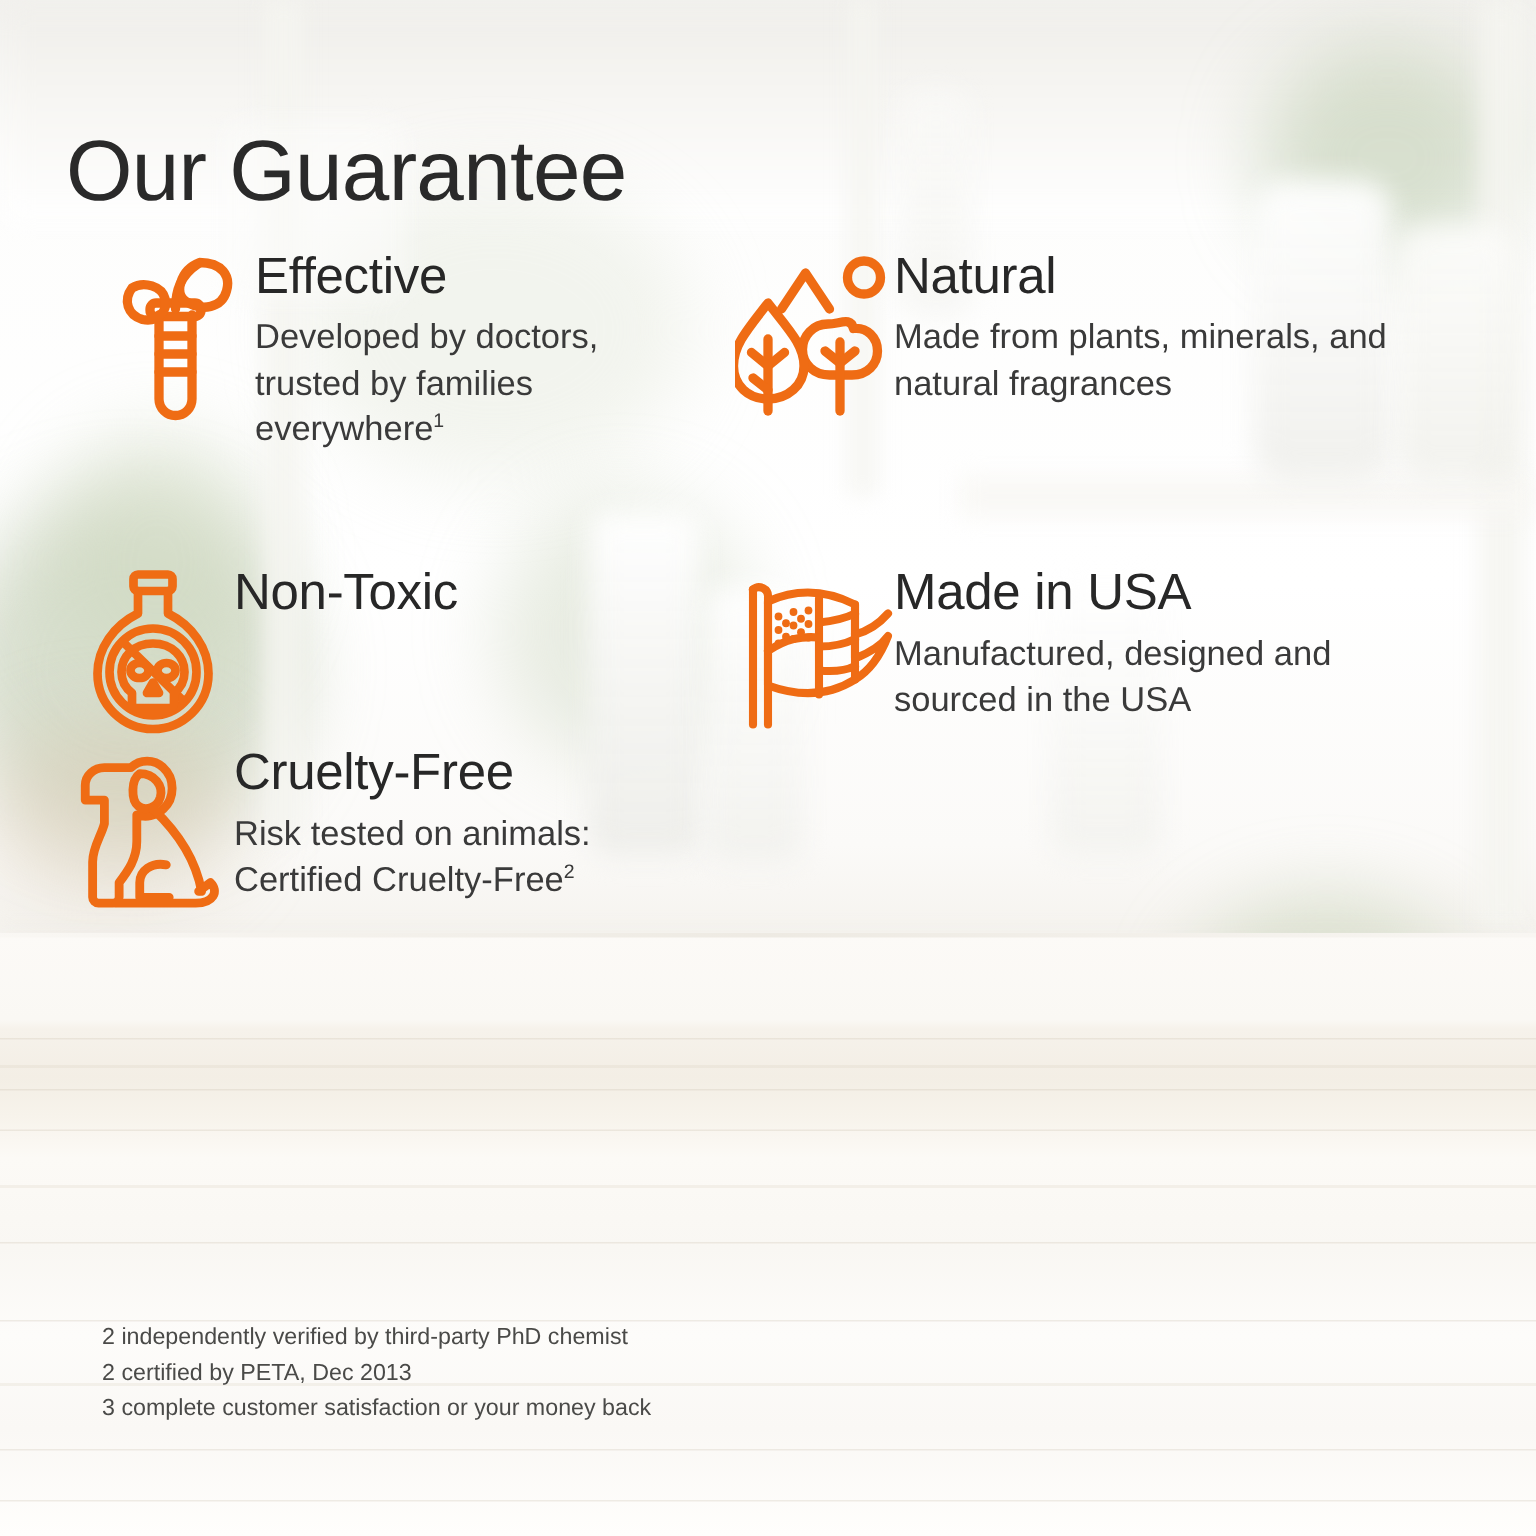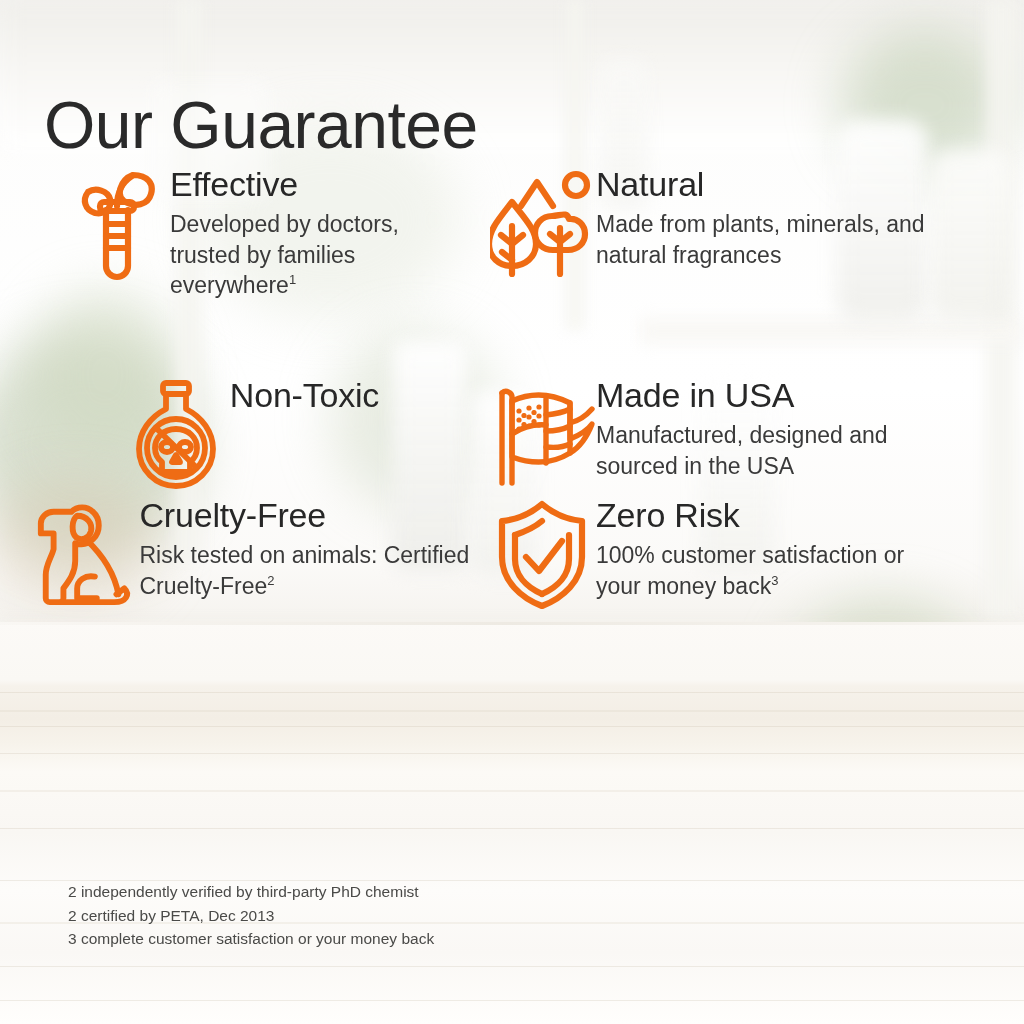--- a/index.html
+++ b/index.html
@@ -77,28 +77,28 @@
     position:absolute;left:0;top:614px;width:100%;height:26px;
     background:linear-gradient(180deg,rgba(228,226,220,.0),rgba(226,223,215,.45));
     filter:blur(5px);
   }
 
   
   .content{position:absolute;inset:0;}
 
   .page-title{
     position:absolute;left:44px;top:48px;
-    font-size:66px;font-weight:400;letter-spacing:-0.5px;
+    font-size:57px;font-weight:400;letter-spacing:-0.5px;
     color:#2a2a2a;line-height:1;
   }
 
   .grid{position:absolute;left:0;top:164px;width:1024px;}
   .row{display:flex;}
   .cell{display:flex;align-items:flex-start;}
-  .cell.left{width:470px;padding-left:62px;box-sizing:border-box;justify-content:center;}
+  .cell.left{width:470px;padding-left:62px;box-sizing:border-box;}
   .cell.right{width:490px;padding-left:18px;box-sizing:border-box;}
 
   .icon-wrap{
     width:108px;min-width:108px;height:120px;
     display:flex;align-items:flex-start;justify-content:center;
     padding-top:4px;box-sizing:border-box;
   }
   .icon-wrap svg{display:block;}
 
   .feat-text{padding-top:2px;}
@@ -108,21 +108,21 @@
     white-space:nowrap;
   }
   .feat-desc{
     font-size:23px;font-weight:400;color:#3a3a3a;
     line-height:1.34;margin:0;max-width:330px;
   }
   .feat-desc sup{font-size:13px;vertical-align:super;line-height:0;}
 
   .row2{margin-top:74px;}
   .row3{}
-  .row2 .cell.left,.row3 .cell.left{padding-left:31px;}
+  .row2 .cell.left,.row3 .cell.left{padding-left:48px;}
   .row2 .cell.right,.row3 .cell.right{padding-left:18px;}
 
   .footnotes{
     position:absolute;left:68px;top:880px;
     font-size:15.5px;line-height:1.53;color:#4a4a48;
   }
   .footnotes div{white-space:nowrap;}
 </style>
 </head>
 <body>
@@ -334,41 +334,20 @@
 
               <path d="M30 104 L84 104 C96 104 100 96 94 90 L86 96"></path>
             </svg>
           </div>
           <div class="feat-text">
             <div class="feat-title">Cruelty-Free</div>
             <p class="feat-desc"><span>Risk tested on animals: Certified Cruelty-Free</span><sup>2</sup></p>
           </div>
         </div>
 
-        <div class="cell right">
-          <div class="icon-wrap">
-            <svg width="92" height="112" viewBox="0 0 92 112" fill="none" stroke="#EF6C14" stroke-width="6.2" stroke-linecap="round" stroke-linejoin="round">
-
-              <path d="M46 5 C33 16 18 21 6 22 L6 58 C6 82 25 99 46 107
-                       C67 99 86 82 86 58 L86 22 C74 21 59 16 46 5 Z"></path>
-
-              <path d="M19 36 L19 60 C19 76 30 88 46 95"></path>
-
-              <path d="M73 36 L73 60 C73 76 62 88 46 95"></path>
-
-              <path d="M19 36 C28 33 39 28 46 22"></path>
-
-              <path d="M30 58 L43 72 L66 42"></path>
-            </svg>
-          </div>
-          <div class="feat-text">
-            <div class="feat-title">Zero Risk</div>
-            <p class="feat-desc"><span>100% customer satisfaction or your money back</span><sup>3</sup></p>
-          </div>
-        </div>
 
       </div>
     </div>
 
     <div class="footnotes">
       <div>2 independently verified by third-party PhD chemist</div>
       <div>2 certified by PETA, Dec 2013</div>
       <div>3 complete customer satisfaction or your money back</div>
     </div>
 

